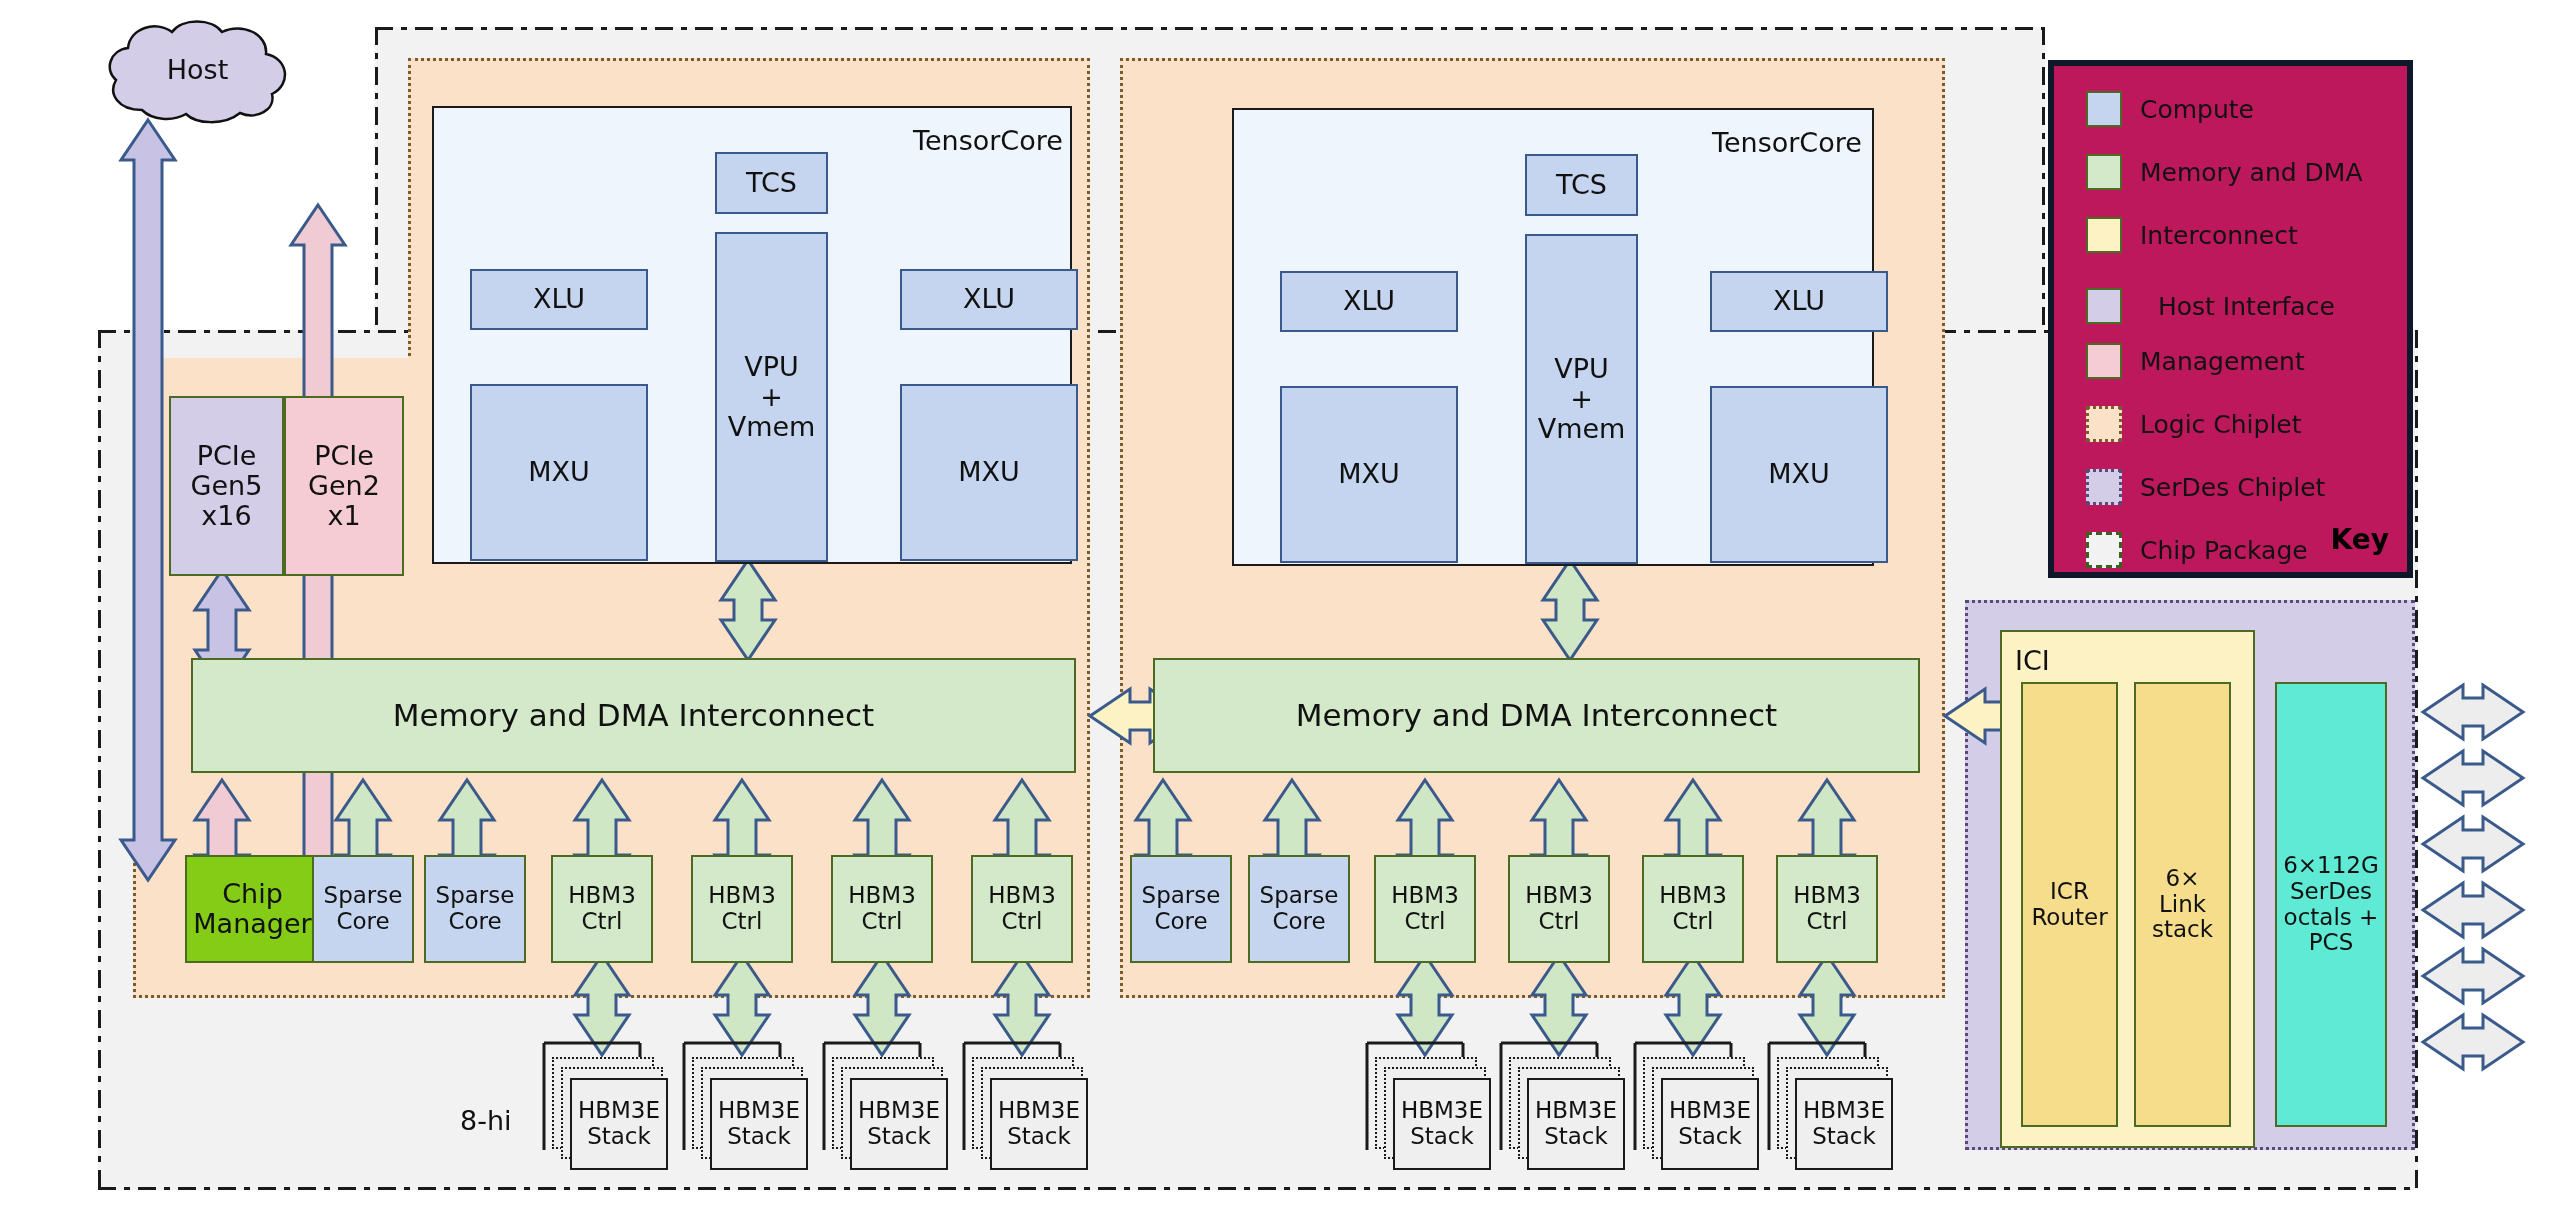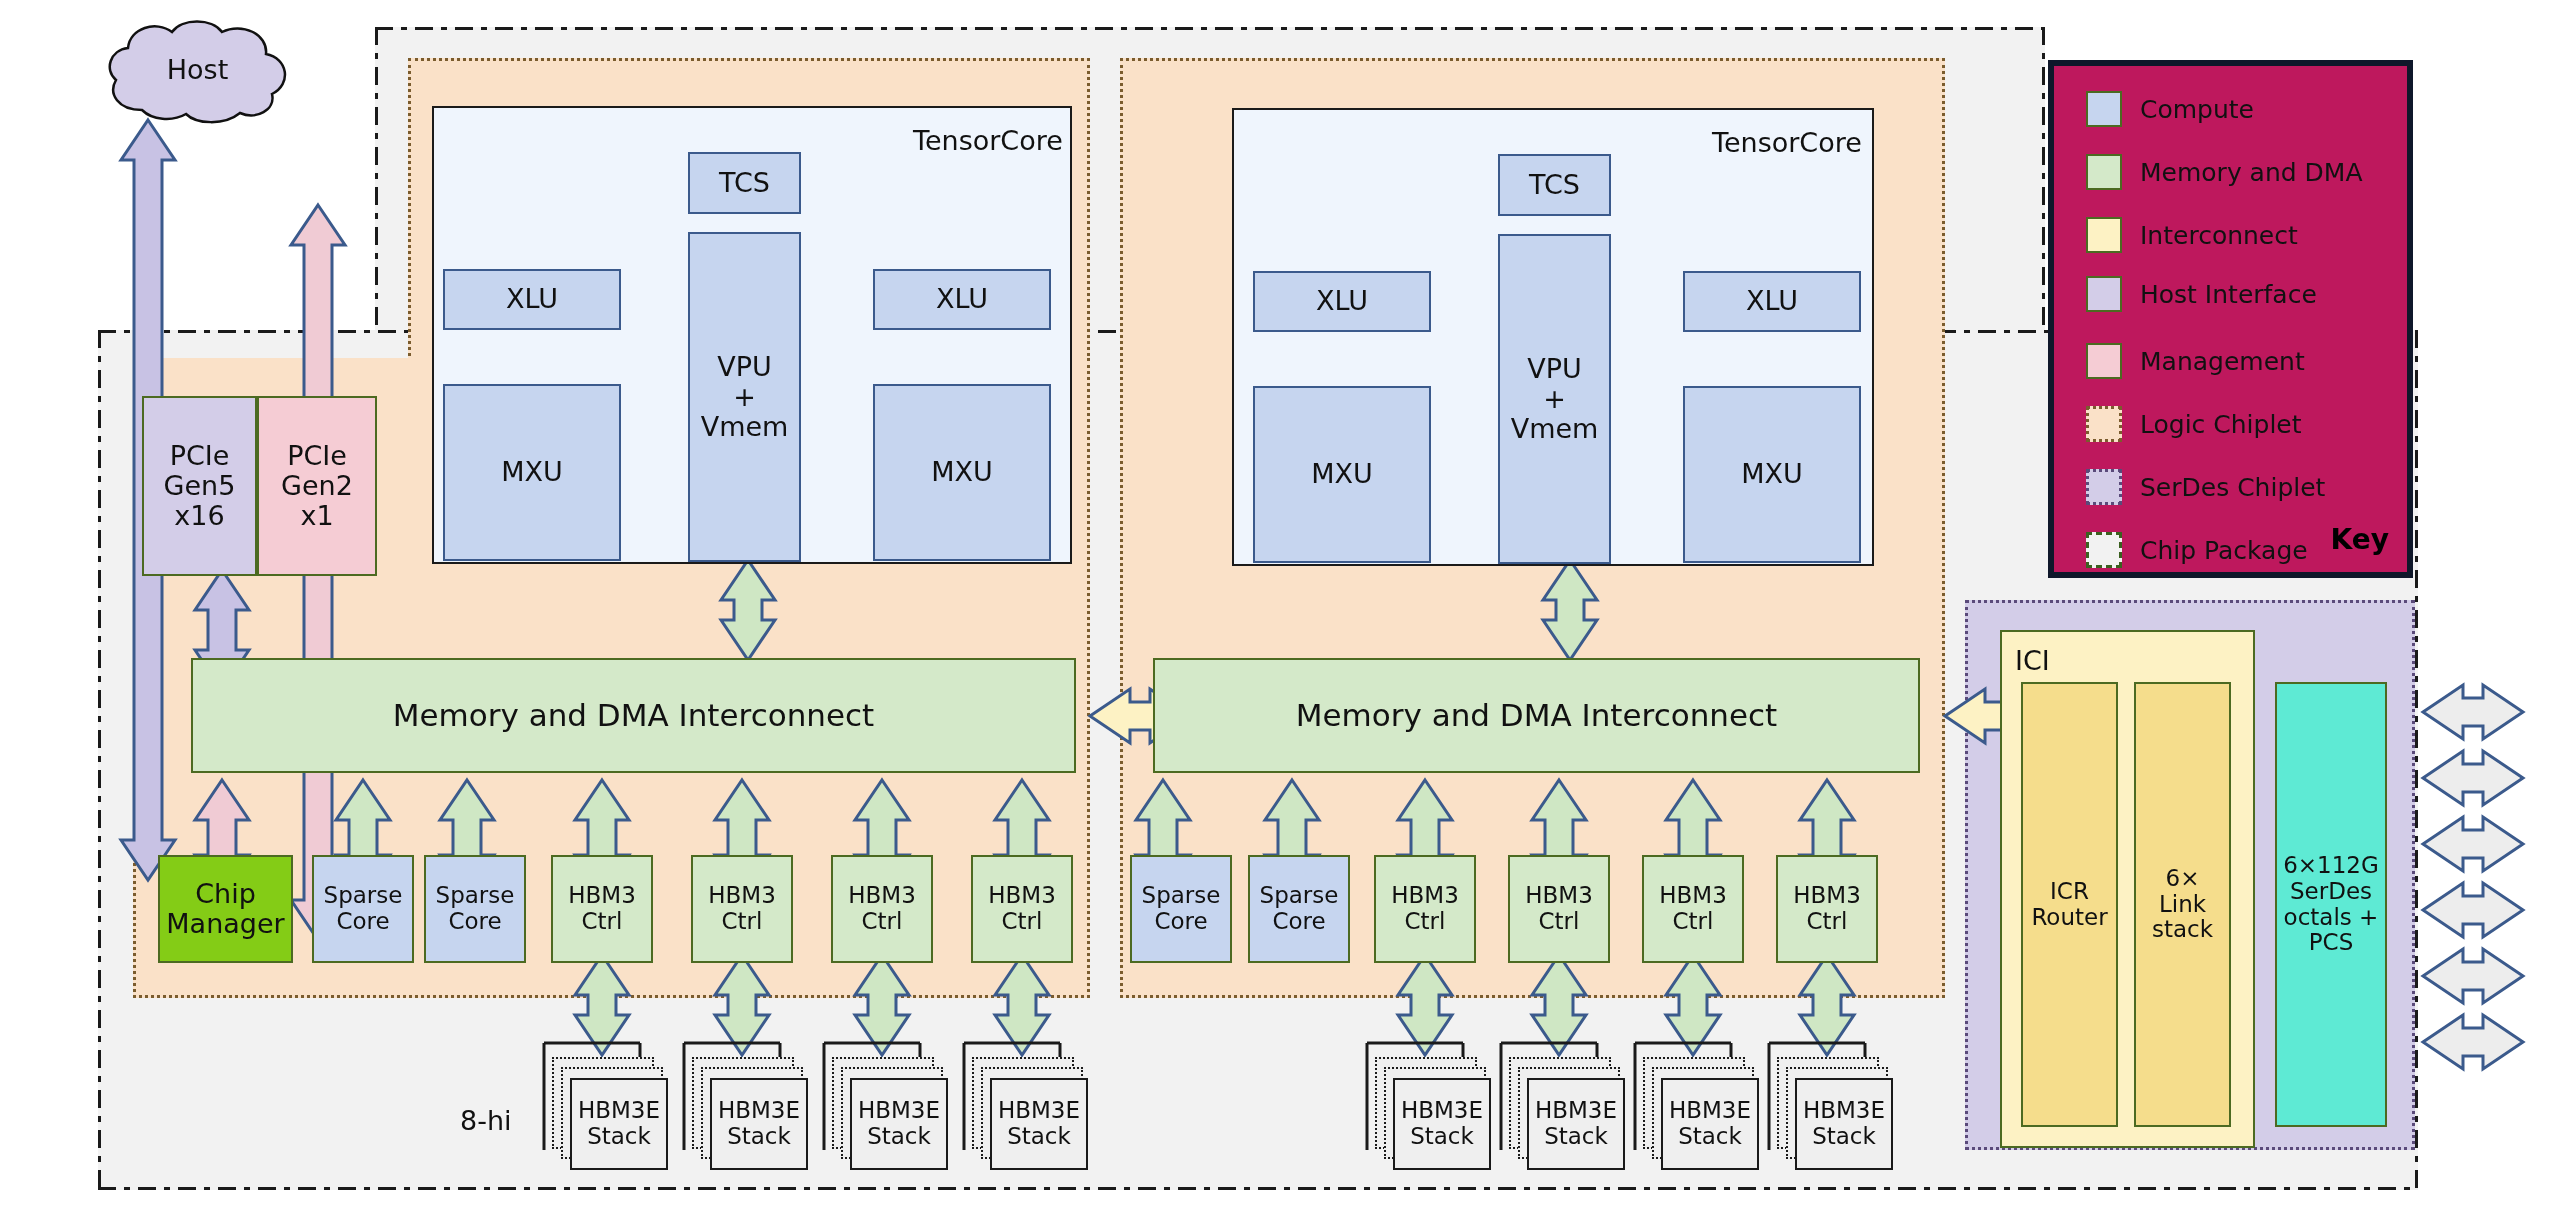--- a/index.html
+++ b/index.html
@@ -37,21 +37,21 @@
   .swatch{width:36px;height:36px;margin-right:18px;box-sizing:border-box;}
   .key-label{font-size:25px;color:#111;}
   #key-title{position:absolute;font-size:28px;font-weight:bold;color:#000;}
 
   
   .cloud{position:absolute;}
   .cloud svg{display:block;overflow:visible;}
   .cloud-txt{position:absolute;width:100%;text-align:center;font-size:27px;color:#111;}
 
   
-  .t27{font-size:27px;color:#111;}
+  .t27{font-size:27px;color:#111;margin-left:27px;}
   .t23{font-size:23px;color:#111;}
   .t31{font-size:31px;color:#111;}
 
   .corner-lbl{position:absolute;font-size:27px;color:#111;}
   svg.arrows{position:absolute;left:0;top:0;width:2554px;height:1212px;pointer-events:none;}
 </style>
 </head>
 <body>
 
 <div id="stage">
@@ -356,21 +356,21 @@
     <div class="key-row" style="left:32px;top:88px;">
       <span class="swatch" style="background:#d4e9c9;border:2px solid #4c6a21;"></span>
       <span class="key-label">Memory and DMA</span>
     </div>
 
     <div class="key-row" style="left:32px;top:151px;">
       <span class="swatch" style="background:#fdf2c4;border:2px solid #4c6a21;"></span>
       <span class="key-label">Interconnect</span>
     </div>
 
-    <div class="key-row" style="left:32px;top:210px;">
+    <div class="key-row" style="left:32px;top:222px;gap:18px;">
       <span class="swatch" style="background:#d3cde8;border:2px solid #4c6a21;"></span>
       <span class="key-label">Host Interface</span>
     </div>
 
     <div class="key-row" style="left:32px;top:277px;">
       <span class="swatch" style="background:#f5ccd4;border:2px solid #4c6a21;"></span>
       <span class="key-label">Management</span>
     </div>
 
     <div class="key-row" style="left:32px;top:340px;">

